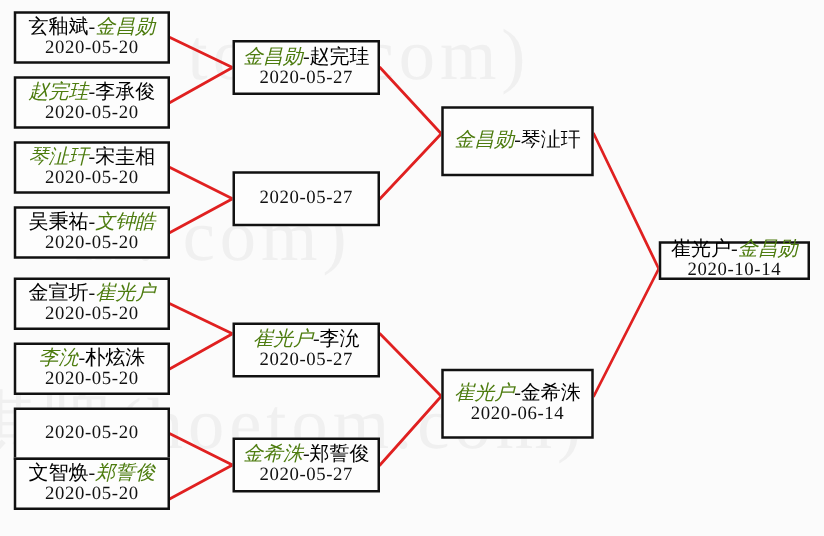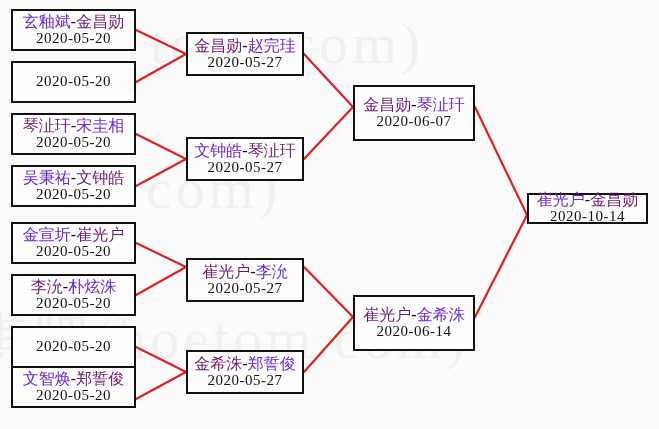--- a/index.html
+++ b/index.html
@@ -57,22 +57,22 @@
     white-space:nowrap;
     letter-spacing:0px;
   }
   .date{
     font-size:15px;
     color:#111;
     white-space:nowrap;
     font-family:"Liberation Serif","DejaVu Serif",serif;
     letter-spacing:0.5px;
   }
-  .win{color:#701a75;}
-  .lose{color:#6d28d9;}
+  .win{color:#4d7c0f;font-style:italic;}
+  .lose{color:#000000;}
   .dash{color:#111;}
   .r1{width:125px;height:42px;left:11px;}
   .r2{width:118px;height:44px;left:186px;text-align:center;}
   .r3{width:122px;height:56px;left:353px;}
   .r4{width:121px;height:31px;left:527px;}
 </style>
 </head>
 <body>
 
 <div id="bracket">
@@ -107,20 +107,21 @@
       <path d="M475,107 L527,215"></path>
       <path d="M475,317 L527,215"></path>
     </g>
   </svg>
 
   <div class="match r1" style="top:9px">
     <div class="players"><span class="lose">玄釉斌</span><span class="dash">-</span><span class="win">金昌勋</span></div>
     <div class="date">2020-05-20</div>
   </div>
   <div class="match r1" style="top:61px">
+    <div class="players"><span class="win">赵完珪</span><span class="dash">-</span><span class="lose">李承俊</span></div>
     <div class="date">2020-05-20</div>
   </div>
   <div class="match r1" style="top:113px">
     <div class="players"><span class="win">琴沚玕</span><span class="dash">-</span><span class="lose">宋圭相</span></div>
     <div class="date">2020-05-20</div>
   </div>
   <div class="match r1" style="top:165px">
     <div class="players"><span class="lose">吴秉祐</span><span class="dash">-</span><span class="win">文钟皓</span></div>
     <div class="date">2020-05-20</div>
   </div>
@@ -138,35 +139,33 @@
   <div class="match r1" style="top:366px">
     <div class="players"><span class="lose">文智焕</span><span class="dash">-</span><span class="win">郑誓俊</span></div>
     <div class="date">2020-05-20</div>
   </div>
 
   <div class="match r2" style="top:32px">
     <div class="players"><span class="win">金昌勋</span><span class="dash">-</span><span class="lose">赵完珪</span></div>
     <div class="date">2020-05-27</div>
   </div>
   <div class="match r2" style="top:137px">
-    <div class="players"><span class="lose">文钟皓</span><span class="dash">-</span><span class="win">琴沚玕</span></div>
     <div class="date">2020-05-27</div>
   </div>
   <div class="match r2" style="top:258px">
     <div class="players"><span class="win">崔光户</span><span class="dash">-</span><span class="lose">李沇</span></div>
     <div class="date">2020-05-27</div>
   </div>
   <div class="match r2" style="top:350px">
     <div class="players"><span class="win">金希洙</span><span class="dash">-</span><span class="lose">郑誓俊</span></div>
     <div class="date">2020-05-27</div>
   </div>
 
   <div class="match r3" style="top:85px">
     <div class="players"><span class="win">金昌勋</span><span class="dash">-</span><span class="lose">琴沚玕</span></div>
-    <div class="date">2020-06-07</div>
   </div>
   <div class="match r3" style="top:295px">
     <div class="players"><span class="win">崔光户</span><span class="dash">-</span><span class="lose">金希洙</span></div>
     <div class="date">2020-06-14</div>
   </div>
 
   <div class="match r4" style="top:193px">
     <div class="players"><span class="lose">崔光户</span><span class="dash">-</span><span class="win">金昌勋</span></div>
     <div class="date">2020-10-14</div>
   </div>

